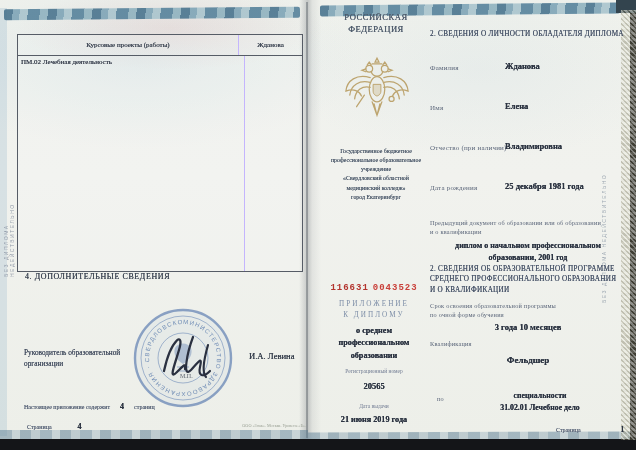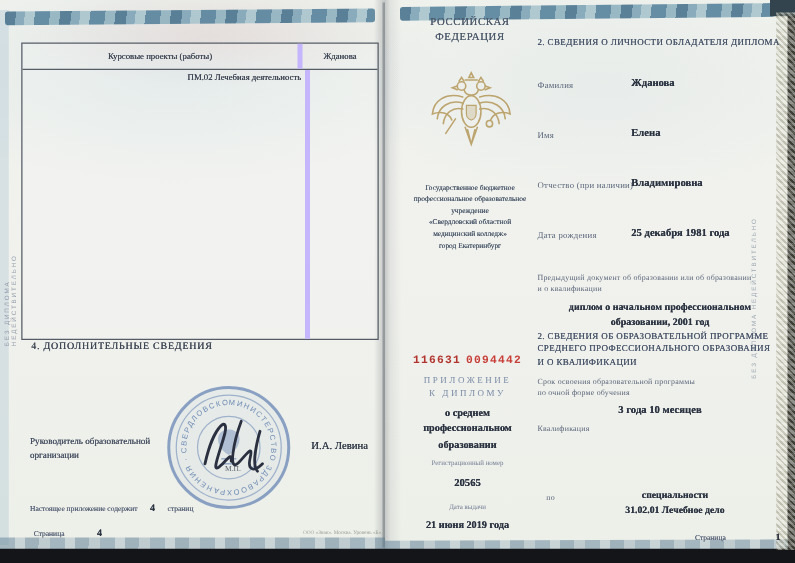--- a/index.html
+++ b/index.html
@@ -35,21 +35,21 @@
       repeating-linear-gradient(0deg,rgba(130,130,105,.25) 0 3px,rgba(225,225,212,.4) 3px 6px);}
   
   .wm{writing-mode:vertical-rl;transform:rotate(180deg);font-family:"Liberation Sans",sans-serif;
       font-size:5px;letter-spacing:1.5px;color:#8b95a4;opacity:.9;}
   #wm-left{left:3px;top:152px;height:125px;}
   #wm-right{left:601px;top:148px;height:155px;color:#95a0ac;}
   
   #cw-table{left:17px;top:34px;width:284px;height:236px;border:1px solid #565c66;display:flex;flex-direction:column;background:rgba(255,255,255,.12);}
   #cw-head{display:flex;height:20px;border-bottom:1px solid #565c66;}
   .cw-h{display:flex;align-items:center;justify-content:center;font-size:7px;color:#3f4755;}
-  .c1{width:220px;border-right:4px solid #c4b5fd;text-align:right;}
+  .c1{width:220px;border-right:1px solid #c4b5fd;}
   .c2{flex:1;}
   #cw-bodyrow{display:flex;flex:1;}
   .cw-c{font-size:7px;color:#3b4250;padding:2px 3px;}
   #cw-grade{display:flex;justify-content:center;align-items:flex-start;font-weight:bold;color:#333b49;}
   
   .lbl{font-size:6.3px;color:#5a6579;letter-spacing:.2px;}
   .lbl-sm{font-size:5.5px;color:#707b92;}
   .val{font-weight:bold;font-size:8.5px;color:#2c3442;}
   .heading{font-size:7.2px;color:#49556a;letter-spacing:.3px;}
   .ctr{text-align:center;}
@@ -155,21 +155,21 @@
 
   <div id="pages-note" class="abs soft">
     <span>Настоящее приложение содержит</span><b>4</b><span>страниц</span>
   </div>
   <div id="pageno-left" class="abs soft">
     <span>Страница</span><b>4</b>
   </div>
   <div id="print-note" class="abs">ООО «Знак». Москва. Уровень «Б».</div>
 
   <div id="serial" class="abs">
-    <span>116631</span><span class="s2">0094442</span>
+    <span>116631</span><span class="s2">0043523</span>
   </div>
   <div id="app-title" class="abs pre ctr">ПРИЛОЖЕНИЕ
 К ДИПЛОМУ</div>
   <div id="app-sub" class="abs pre ctr val soft">о среднем
 профессиональном
 образовании</div>
   <div id="reg-l" class="abs ctr lbl-sm">Регистрационный номер</div>
   <div id="reg" class="abs ctr val soft">20565</div>
   <div id="issue-l" class="abs ctr lbl-sm">Дата выдачи</div>
   <div id="issue" class="abs ctr val soft">21 июня 2019 года</div>
@@ -224,20 +224,21 @@
 
   <div id="sec2" class="abs pre heading soft">2. СВЕДЕНИЯ ОБ ОБРАЗОВАТЕЛЬНОЙ ПРОГРАММЕ
 СРЕДНЕГО ПРОФЕССИОНАЛЬНОГО ОБРАЗОВАНИЯ
 И О КВАЛИФИКАЦИИ</div>
 
   <div id="dur-l" class="abs pre lbl">Срок освоения образовательной программы
 по очной форме обучения</div>
   <div id="dur" class="abs ctr val soft">3 года 10 месяцев</div>
 
   <div id="qual-l" class="abs lbl">Квалификация</div>
+  <div id="qual" class="abs ctr val soft">Фельдшер</div>
 
   <div id="spec-l" class="abs lbl">по</div>
   <div id="spec" class="abs pre ctr val soft">специальности
 31.02.01 Лечебное дело</div>
 
   <div id="pageno-right" class="abs soft">
     <span>Страница</span><b>1</b>
   </div>
 </div>
 

